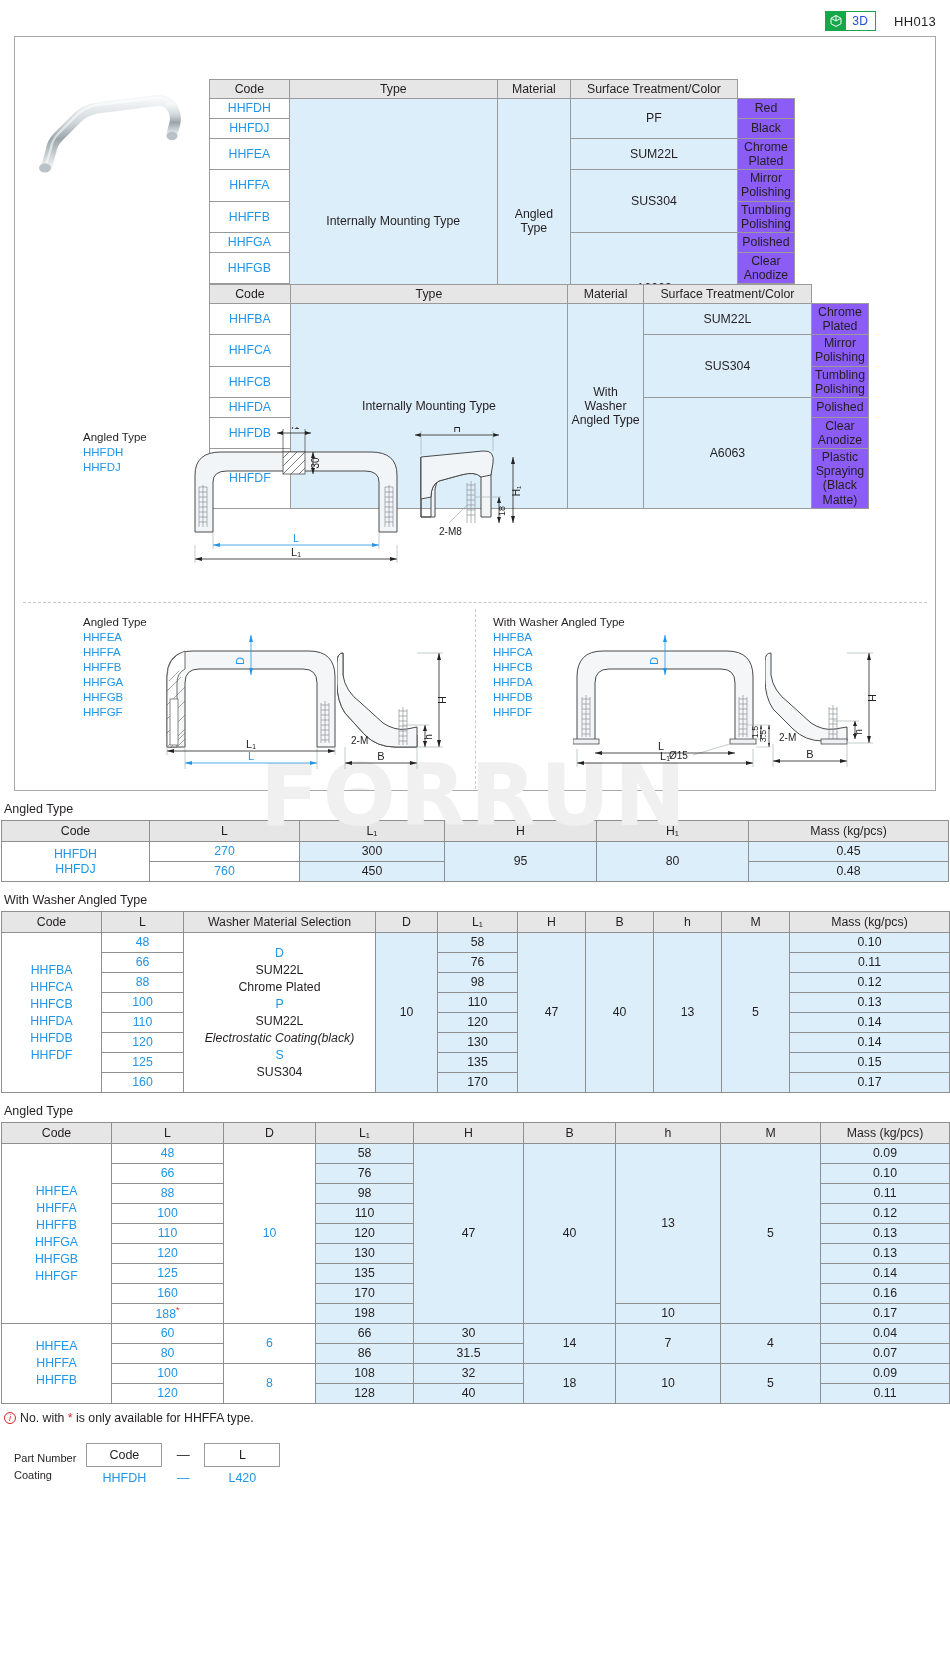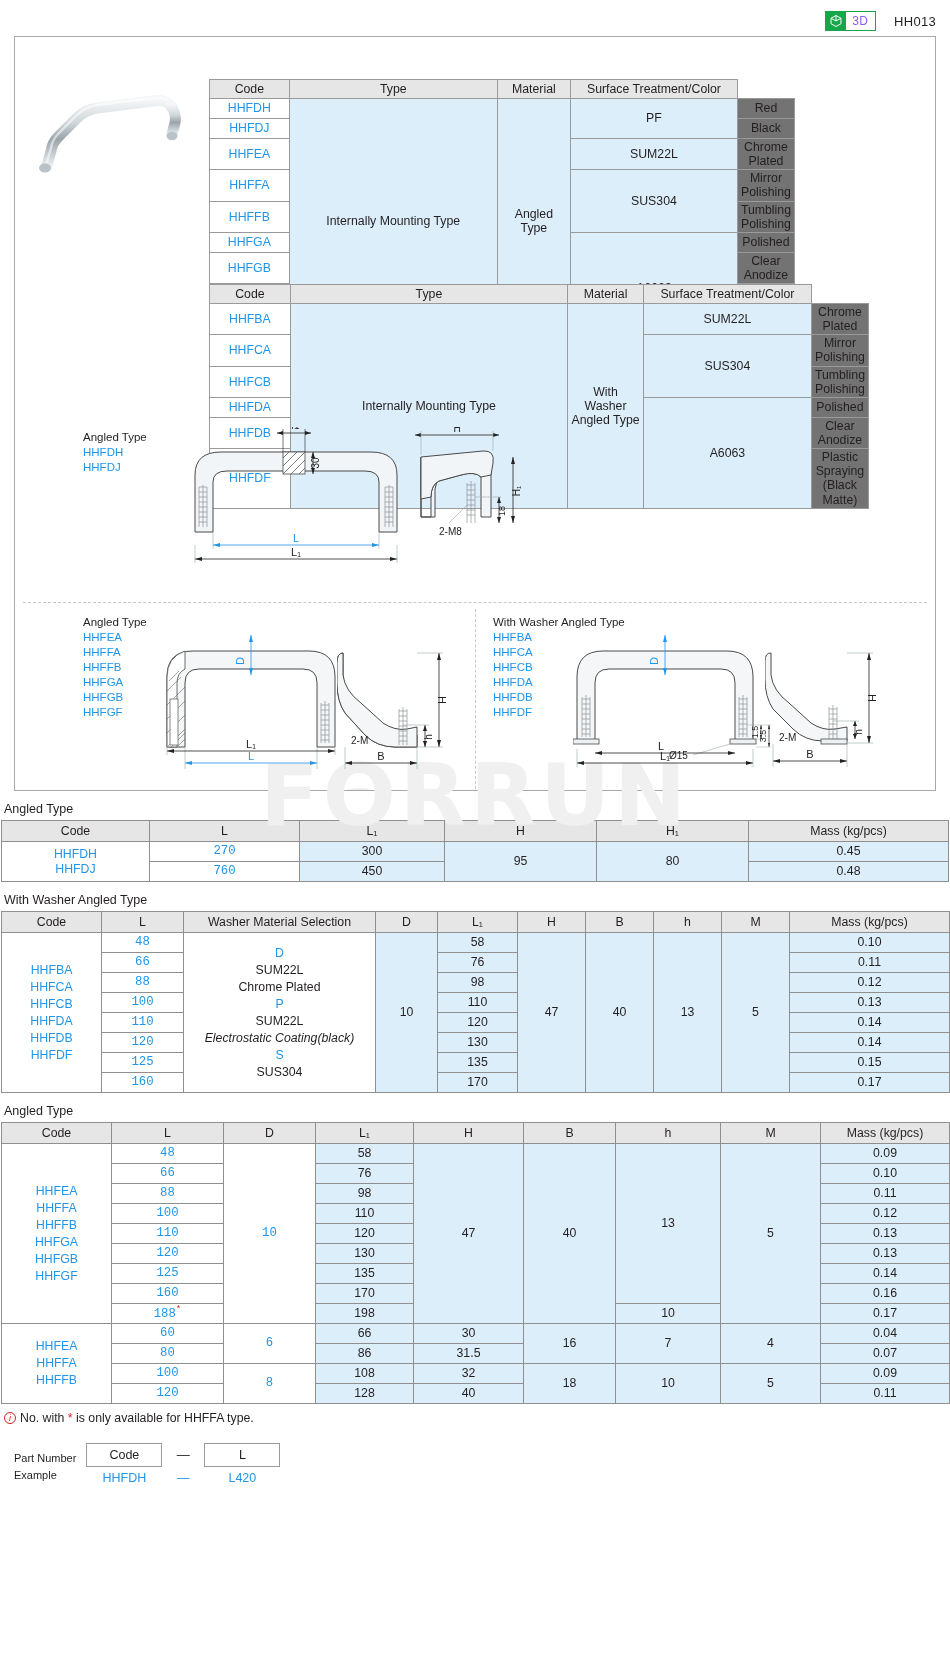--- a/index.html
+++ b/index.html
@@ -27,21 +27,21 @@
     margin-right: 18px;
     background: #fff;
   }
   .badge3d .cube {
     width: 20px; height: 18px;
     background: #17a64a;
     display: flex; align-items: center; justify-content: center;
   }
   .badge3d .cube svg { display: block; }
   .badge3d .lbl {
-    color: #8b5cf6; font-size: 12px;
+    color: #1d4ed8; font-size: 12px;
     padding: 0 7px 0 6px; line-height: 18px;
     letter-spacing: .2px;
   }
   .pagecode { font-size: 13px; color: #231f20; letter-spacing: .3px; }
 
   
   .panel {
     margin: 0 14px;
     border: 1px solid #a9a9a9;
     position: relative;
@@ -90,21 +90,21 @@
     padding: 1px 3px;
     line-height: 1.15;
   }
   table.spec th {
     background: #e6e6e6;
     font-weight: normal;
     height: 19px;
   }
   td.code { color: #2196e8; background: #ffffff; height: 20px; }
   td.blue { background: #ddeefb; }
-  td.blue2 { background: #737373; }
+  td.blue2 { background: #8b5cf6; }
 
   .spec1 { position: absolute; left: 194px; top: 42px; width: 586px; }
   .spec2 { position: absolute; left: 194px; top: 247px; width: 660px; }
 
   
   .draw-wrap { position: absolute; left: 0; top: 0; width: 920px; height: 753px; z-index: 2; }
   .dwg-label {
     position: absolute;
     font-size: 11.5px;
     line-height: 15px;
@@ -142,21 +142,21 @@
     vertical-align: middle;
     padding: 1px 2px;
     line-height: 1.2;
     height: 20px;
   }
   table.dim th {
     background: #e6e6e6;
     font-weight: normal;
     height: 21px;
   }
-  td.c { color: #2196e8; font-family: Liberation Mono, monospace; }
+  td.c { color: #2196e8; }
   td.lt { background: #ddeefb; }
   td.wht { background: #ffffff; }
   .star { color: #e02020; font-size: 9px; vertical-align: super; }
 
   .note {
     font-size: 12.3px;
     margin: 7px 0 0 4px;
     color: #231f20;
     display: flex; align-items: center; gap: 4px;
   }
@@ -857,21 +857,21 @@
       <tr>
         <td class="wht" rowspan="4">
           <div style="color: rgb(33, 150, 232); line-height: 17px;">HHFEA</div>
           <div style="color: rgb(33, 150, 232); line-height: 17px;">HHFFA</div>
           <div style="color: rgb(33, 150, 232); line-height: 17px;">HHFFB</div>
         </td>
         <td class="c wht">60</td>
         <td class="c wht" rowspan="2">6</td>
         <td class="lt">66</td>
         <td class="lt">30</td>
-        <td class="lt" rowspan="2">16</td>
+        <td class="lt" rowspan="2">14</td>
         <td class="lt" rowspan="2">7</td>
         <td class="lt" rowspan="2">4</td>
         <td class="lt">0.04</td>
       </tr>
       <tr>
         <td class="c wht">80</td>
         <td class="lt">86</td>
         <td class="lt">31.5</td>
         <td class="lt">0.07</td>
       </tr>
@@ -895,21 +895,21 @@
 </table>
 
 <div class="note">
   <span class="icirc">i</span>
   <span id="note-text">No. with <span style="color: rgb(224, 32, 32);">*</span> is only available for HHFFA type.</span>
 </div>
 
 <div class="pne">
   <div class="pne-title">
     <div>Part Number</div>
-    <div>Example</div>
+    <div>Coating</div>
   </div>
   <div class="pne-cols">
     <div class="pne-col">
       <div class="pne-box">Code</div>
       <div class="pne-val">HHFDH</div>
     </div>
     <div class="pne-dash">
       <div class="d1">—</div>
       <div class="d2">—</div>
     </div>

